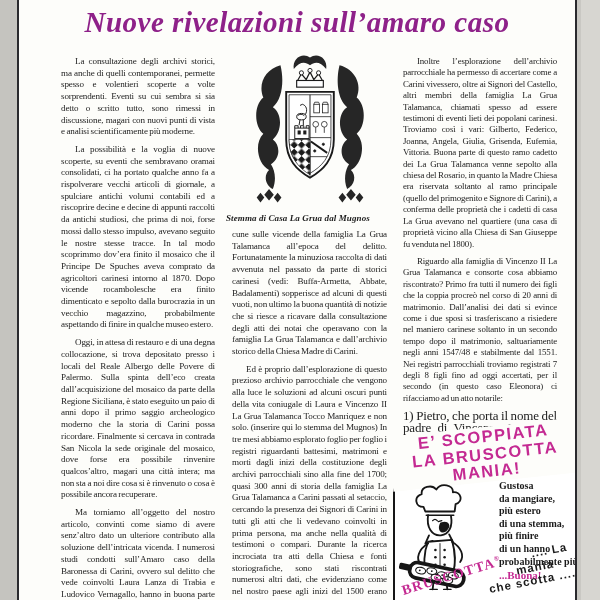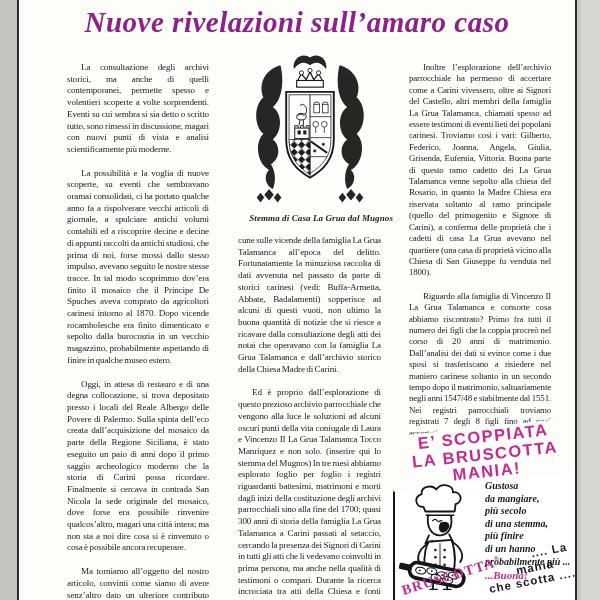--- a/index.html
+++ b/index.html
@@ -6,43 +6,43 @@
     background:#c9c8c3;font-family:"Liberation Serif",serif;}
   .canvas{position:relative;width:536px;height:600px;}
   .edge-left{position:absolute;left:0;top:0;width:17px;height:600px;background:#c5c4bf;}
   .edge-right{position:absolute;left:581px;top:0;width:19px;height:600px;background:#d7d6d1;}
   .page{position:absolute;left:17px;top:0;width:556px;height:600px;background:#fdfdfa;
     border-left:2px solid #2a2a2e;border-right:2px solid #2a2a2e;overflow:hidden;}
   .title{position:absolute;left:0;right:0;top:6px;margin:0;text-align:center;
     font-family:"Liberation Serif",serif;font-style:italic;font-weight:bold;
     font-size:29px;letter-spacing:.5px;color:#8e2189;}
   .col{position:absolute;top:50px;height:550px;overflow:hidden;color:#232323;}
-  .col p{margin:12px;font-size:9.1px;line-height:11.7px;text-align:justify;
+  .col p{margin:6px;font-size:9.1px;line-height:11.7px;text-align:justify;
     text-indent:14px;letter-spacing:-.15px;word-spacing:-.6px;}
   .col p.noindent{text-indent:0;}
   .col1{left:36px;width:166px;}
   .col2{left:207px;width:167px;}
   .col3{left:378px;width:166px;}
   .col3 p{font-size:8.9px;line-height:11.4px;}
   .col3 p.note{font-size:13px;line-height:12px;}
-  figure{margin:0 0 3px 0;text-align:right;}
+  figure{margin:0 0 3px 0;text-align:left;}
   figure svg{display:block;margin:0 auto;}
   figcaption{font-size:9px;font-weight:bold;font-style:italic;margin-top:3px;
     letter-spacing:.1px;color:#1d1d1d;}
   .hand{text-align:right;padding-right:24px;font-size:15px;margin-top:3px;color:#1d1d1d;}
   .ad{position:absolute;left:374px;top:452px;width:182px;height:160px;
     border:2px solid #161616;background:#fff;z-index:5;}
   .ad-headline{position:absolute;top:-27px;left:-5px;width:190px;transform:rotate(-6deg);
     text-align:center;background:#fdfdfa;padding:1px 0;
     font-family:"Liberation Sans",sans-serif;font-weight:800;
     font-size:16.5px;line-height:17.5px;letter-spacing:1.5px;color:#c42a92;}
   .ad-headline span{display:block;}
   .ad-row{position:absolute;top:24px;left:1px;display:flex;width:180px;}
   .ad-row svg{flex:none;}
-  .ad-copy{margin-left:1px;padding-top:2px;font-style:italic;font-weight:bold;
+  .ad-copy{margin-left:15px;padding-top:2px;font-weight:bold;
     font-size:10px;line-height:12.6px;color:#1b1b1b;white-space:nowrap;}
   .ad-copy div{display:block;}
   .buona{color:#c42a92;text-align:left;font-size:11px;padding-right:2px;margin-top:1px;}
   .brand{position:absolute;left:5px;top:114px;transform:rotate(-17deg);
     color:#c42a92;font-weight:800;font-size:14px;letter-spacing:1.2px;
     font-family:"Liberation Serif",serif;}
   .brand sup{font-size:7px;}
   .slogan{position:absolute;right:3px;top:94px;transform:rotate(-11deg);
     font-family:"Liberation Sans",sans-serif;font-weight:800;font-size:11.5px;
     line-height:13.5px;letter-spacing:1px;color:#1b1b1b;}
@@ -182,21 +182,21 @@
                 <circle cx="50" cy="100" r="1"></circle>
               <circle cx="61" cy="98" r="1"></circle>
                 <circle cx="45" cy="104" r="1"></circle>
                 <circle cx="57" cy="103" r="1"></circle>
             </g>
           </g>
         </svg>
         <div class="ad-copy">
           <div>Gustosa</div>
           <div>da mangiare,</div>
-          <div>più secolo</div>
+          <div>più estero</div>
           <div>di una stemma,</div>
           <div>più finire</div>
           <div>di un hanno</div>
           <div>probabilmente più ...</div>
           <div class="buona">...Buona!</div>
         </div>
       </div>
       <div class="brand"><span>BRUSCOTTA</span><sup>®</sup></div>
       <div class="slogan">
         <span class="s1">.... La</span>

